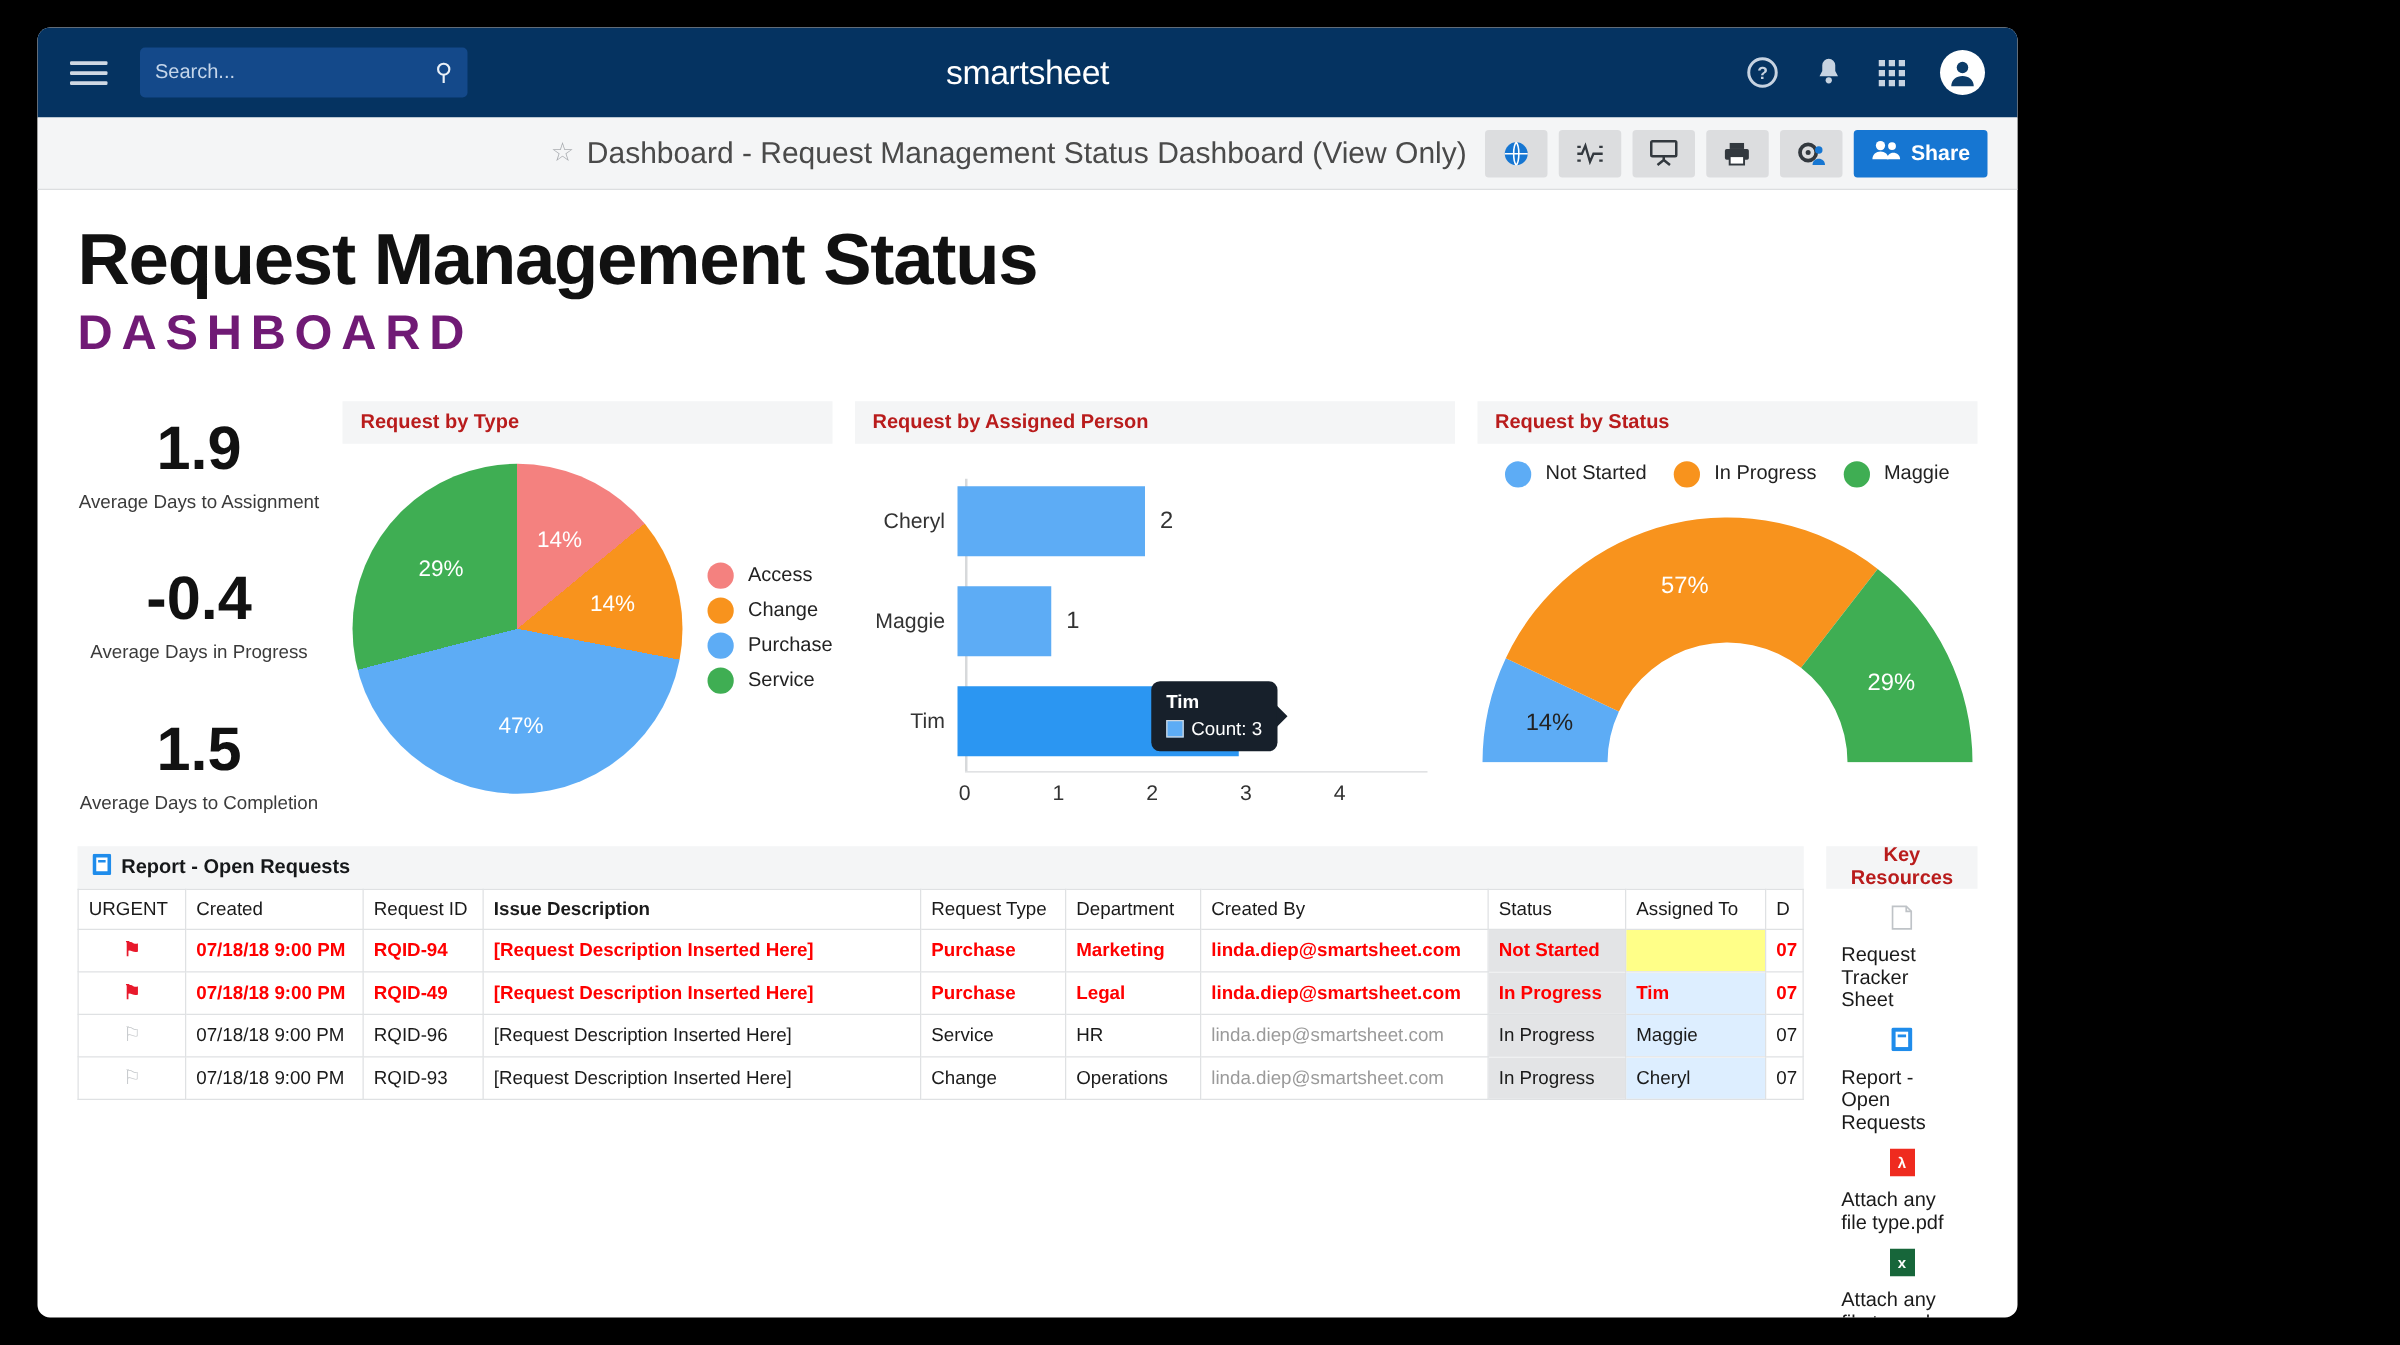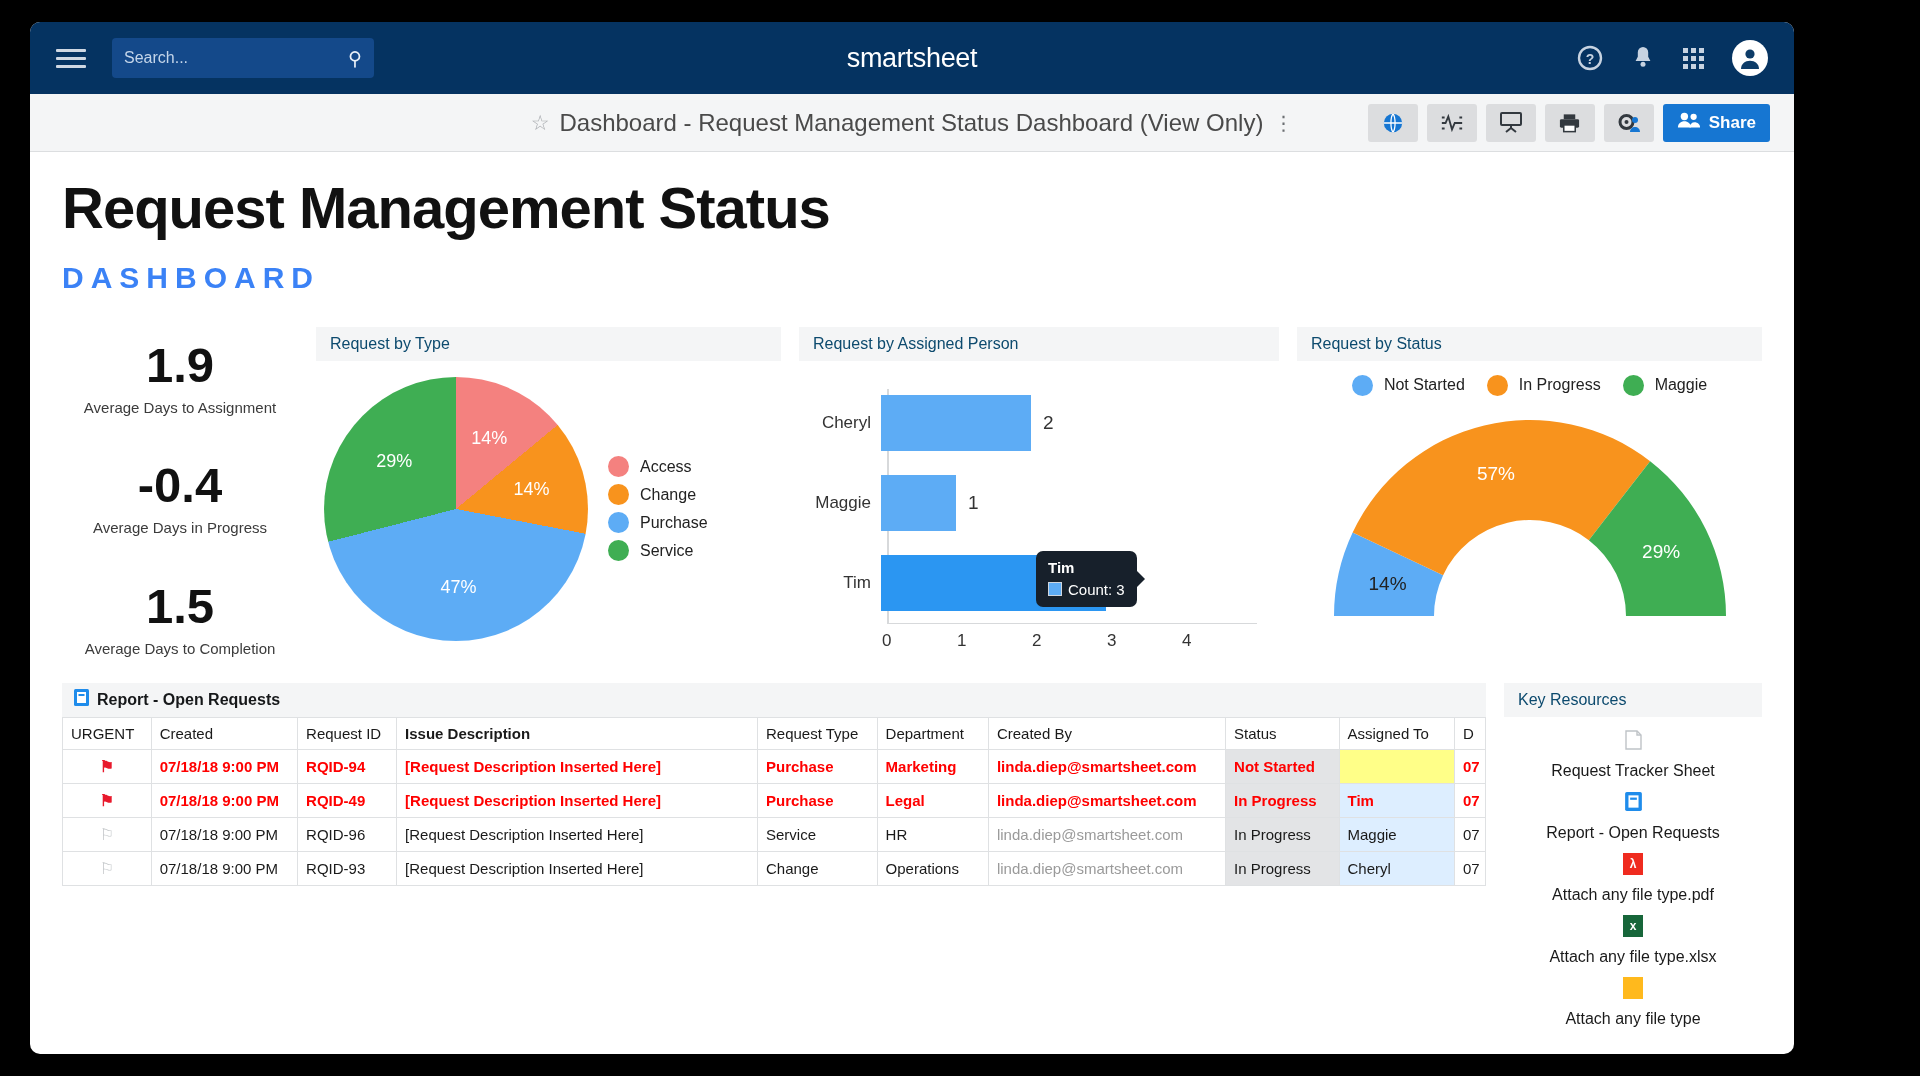--- a/index.html
+++ b/index.html
@@ -5,21 +5,21 @@
   * { box-sizing: border-box; margin: 0; padding: 0; }
   html, body {
     width: 1920px; height: 1076px;
     background: #000;
     font-family: "Liberation Sans", sans-serif;
     overflow: hidden;
   }
   .screen {
     position: absolute;
     left: 30px; top: 22px;
-    width: 1764px; height: 1032px;
+    width: 1584px; height: 1032px;
     background: #fff;
     border-radius: 10px;
     overflow: hidden;
   }
 
   
   .topnav {
     height: 72px;
     background: #053361;
     display: flex; align-items: center;
@@ -93,22 +93,22 @@
 
   
   .page { padding: 26px 32px 0 32px; position: relative; height: 902px; }
 
   .title-row { display: flex; justify-content: space-between; align-items: flex-start; }
   h1.main-title {
     font-size: 58px; font-weight: bold; letter-spacing: -1px;
     color: #111; line-height: 1.05; white-space: nowrap;
   }
   .sub-title {
-    font-size: 30px; font-weight: bold; letter-spacing: 7px;
-    color: #3b82f6; margin-top: 22px;
+    font-size: 39px; font-weight: bold; letter-spacing: 7px;
+    color: #701a75; margin-top: 6px;
   }
   .logo-ph {
     width: 385px; height: 96px;
     border: 2px solid #9cb9d8;
     display: flex; align-items: center; justify-content: center;
     color: #888b8e; font-size: 34px;
     margin-top: 16px;
   }
 
   
@@ -118,21 +118,21 @@
   .kpis { width: 236px; display: flex; flex-direction: column; justify-content: space-between; padding-top: 14px; }
   .kpi { text-align: center; }
   .kpi-val { font-size: 49px; font-weight: bold; color: #111; line-height: 1; }
   .kpi-lbl { font-size: 15px; color: #3b3b3b; margin-top: 9px; }
 
   .card { flex: 1; display: flex; flex-direction: column; }
   .card-hdr {
     background: #f4f5f6; height: 34px;
     display: flex; align-items: center;
     padding: 0 14px;
-    font-size: 16px; font-weight: normal; color: #0c4a6e;
+    font-size: 16px; font-weight: bold; color: #b91c1c; text-align: center;
   }
   .card-body { flex: 1; position: relative; }
 
   
   .pie-wrap { display: flex; align-items: center; height: 100%; padding-left: 8px; }
   .pie {
     width: 264px; height: 264px; border-radius: 50%;
     position: relative; flex: none;
     background: conic-gradient(
       #f4817f 0deg 50.4deg,

